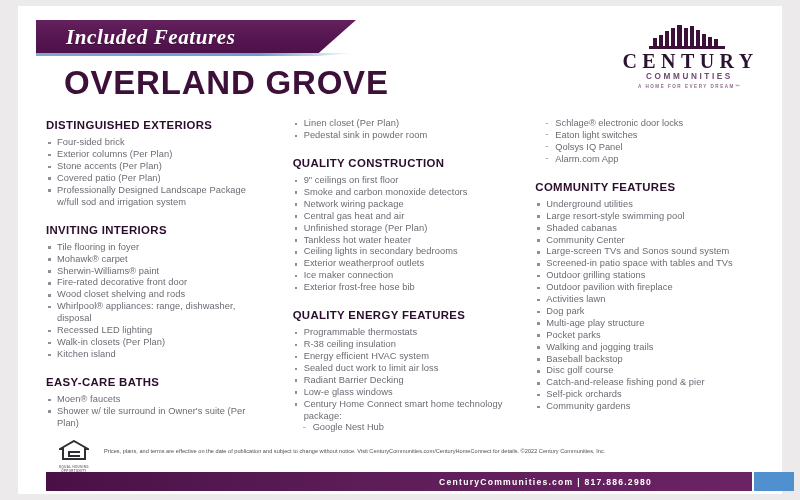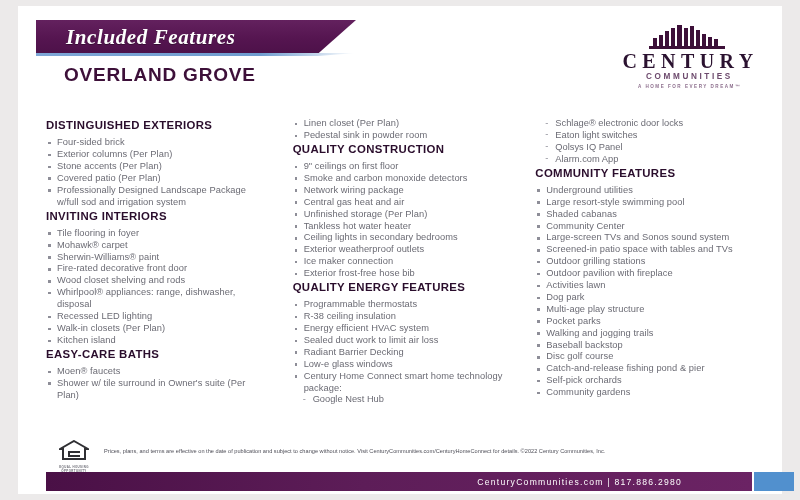--- a/index.html
+++ b/index.html
@@ -31,21 +31,21 @@
   }
   .banner-rule{
     position:absolute;left:18px;top:47px;width:320px;height:3px;
     background:linear-gradient(90deg,#7ea6d6 0%,#6f9ccf 70%,#ffffff 100%);
     clip-path:polygon(0 0,100% 0,88% 100%,0 100%);
   }
 
   
   .community-title{
     position:absolute;left:46px;top:58px;
-    color:#3d1039;font-weight:700;font-size:19px;
+    color:#3d1039;font-weight:700;font-size:33px;
     letter-spacing:.8px;
   }
 
   
   .logo{position:absolute;left:588px;top:18px;width:164px;text-align:center;}
   .logo-mark{display:block;margin:0 auto 1px;}
   .logo-name{
     color:#2b1230;font-size:20px;font-weight:700;letter-spacing:5.4px;
     font-family:"Liberation Serif", serif;line-height:1.05;
     padding-left:5px;
@@ -67,21 +67,21 @@
   .col{width:237px;padding-right:12px;box-sizing:border-box;}
   .col-2{padding-left:11px;}
   .col-3{padding-left:18px;width:242px;}
 
   h2.sec{
     margin:0 0 4px 0;
     color:#2a0d2c;font-size:11.4px;font-weight:700;
     letter-spacing:.35px;line-height:1.33;
     text-transform:uppercase;
   }
-  .sec.spaced{margin-top:0;}
+  .sec.spaced{margin-top:14px;}
   ul.feat{margin:0 0 0 0;padding:0;list-style:none;}
   ul.feat li{
     position:relative;
     padding-left:11px;
     color:#6b6b74;
     font-size:9.3px;line-height:11.9px;
     letter-spacing:.06px;
   }
   ul.feat li::before{
     content:"";position:absolute;left:2px;top:4.6px;
@@ -107,22 +107,22 @@
   .disclaimer{
     position:absolute;left:86px;top:441px;width:648px;
     color:#4f4f58;font-size:5.6px;line-height:8.2px;letter-spacing:.02px;
   }
   .footbar{
     position:absolute;left:28px;top:466px;width:706px;height:19px;
     background:linear-gradient(90deg,#4a1046 0%,#5d1d58 45%,#6b2364 100%);
     display:flex;align-items:center;justify-content:flex-end;
   }
   .footbar-text{
-    color:#ffffff;font-size:8.6px;font-weight:400;letter-spacing:1.25px;
-    padding-right:70px;
+    color:#ffffff;font-size:8.6px;font-weight:700;letter-spacing:1.25px;
+    padding-right:100px;
   }
   .foot-accent{
     position:absolute;left:736px;top:466px;width:40px;height:19px;
     background:#5190ce;
   }
 </style>
 </head>
 <body>
 
 <div class="page">

